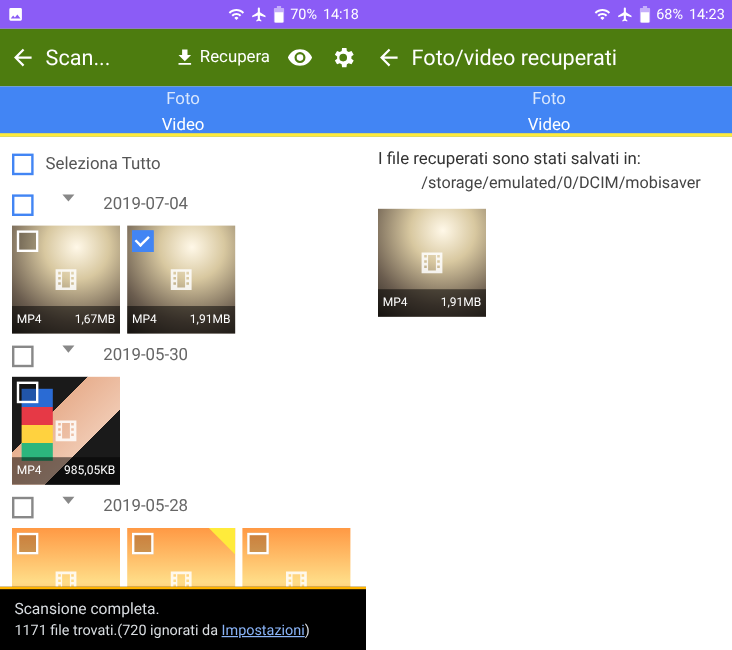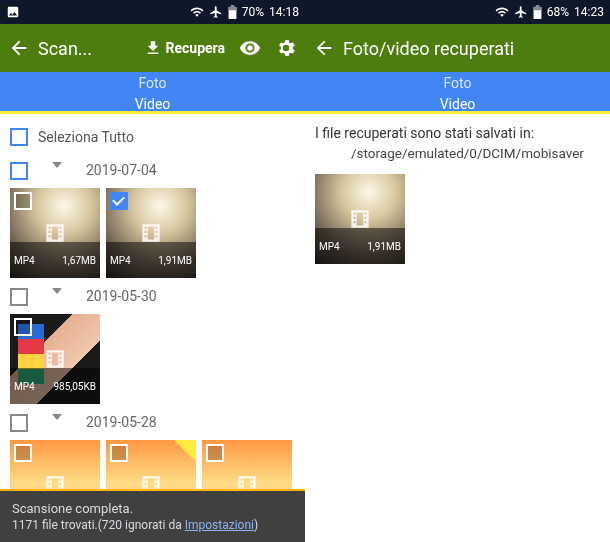--- a/index.html
+++ b/index.html
@@ -1,57 +1,57 @@
 <!DOCTYPE html>
 <html><head>
 <meta charset="utf-8">
 <style>
   * { box-sizing: border-box; margin: 0; padding: 0; font-family: Roboto, Arial, sans-serif; }
   body { width: 610px; height: 542px; display: flex; background: #fff; overflow: hidden; }
   .screen { position: relative; height: 542px; background: #fff; display: flex; flex-direction: column; }
   .screen.left { width: 305px; }
   .screen.right { width: 305px; }
 
-  .statusbar { height: 24px; background: #0f172a; display: flex; justify-content: flex-end; align-items: center; padding: 0 6px; gap: 5px; color: #fff; font-size: 12px; }
+  .statusbar { height: 24px; background: #8b5cf6; display: flex; justify-content: flex-end; align-items: center; padding: 0 6px; gap: 5px; color: #fff; font-size: 12px; }
   .statusbar svg { display: block; }
 
   .appbar { height: 48px; background: #4d7c0f; display: flex; align-items: center; padding: 0 8px; color: #fff; }
   .appbar .title { font-size: 18px; font-weight: 400; margin-left: 8px; white-space: nowrap; overflow: hidden; text-overflow: ellipsis; flex: 1; }
   .appbar .actions { display: flex; align-items: center; gap: 14px; margin-left: 6px; }
-  .appbar .recover-btn { display: flex; align-items: center; gap: 4px; font-size: 14px; font-weight: bold; }
+  .appbar .recover-btn { display: flex; align-items: center; gap: 4px; font-size: 14px; }
 
   .tabs { height: 42px; background: #4285f4; display: flex; flex-direction: column; }
   .tab { flex: 1; display: flex; align-items: center; justify-content: center; color: rgba(255,255,255,0.8); font-size: 14px; position: relative; cursor: pointer; }
   .tab.active { color: #fff; }
   .tab.active::after { content: ""; position: absolute; bottom: 0; left: 0; right: 0; height: 3px; background: #ffeb3b; }
 
   .content { flex: 1; overflow: hidden; padding: 8px 10px; font-size: 14px; color: #555; position: relative; }
   .select-all { display: flex; align-items: center; gap: 10px; padding: 6px 0; text-align: right; }
   .chk { width: 18px; height: 18px; border: 2px solid #888; background: #fff; display: inline-block; position: relative; }
   .chk.blue { border-color: #4285f4; }
 
   .group-header { display: flex; align-items: flex-start; gap: 24px; padding: 6px 0; margin-top: 4px; }
   .caret { width: 0; height: 0; border-left: 5px solid transparent; border-right: 5px solid transparent; border-top: 6px solid #888; }
   .date-label { color: #666; font-size: 14px; }
 
   .thumb-row { display: flex; gap: 6px; margin-top: 2px; }
   .thumb { width: 90px; height: 90px; position: relative; background: #333; overflow: hidden; }
   .thumb .chk-over { position: absolute; top: 4px; left: 4px; width: 18px; height: 18px; border: 2px solid #fff; background: rgba(0,0,0,0.2); }
   .thumb .chk-over.checked { background: #4285f4; border-color: #4285f4; }
   .thumb .chk-over.checked::after { content: ""; position: absolute; left: 3px; top: 0px; width: 5px; height: 9px; border: solid #fff; border-width: 0 2px 2px 0; transform: rotate(45deg); }
-  .thumb .meta { position: absolute; bottom: 0; left: 0; right: 0; height: 36px; background: rgba(0,0,0,0.5); color: #fff; font-size: 10px; display: flex; justify-content: space-between; align-items: center; padding: 11px 4px; }
+  .thumb .meta { position: absolute; bottom: 0; left: 0; right: 0; height: 23px; background: rgba(0,0,0,0.5); color: #fff; font-size: 10px; display: flex; justify-content: space-between; align-items: center; padding: 11px 4px; }
   .thumb .film-icon { position: absolute; top: 50%; left: 50%; transform: translate(-50%,-50%); opacity: 0.85; }
   .thumb .badge { position: absolute; top: 0; right: 0; width: 0; height: 0; border-style: solid; border-width: 0 22px 22px 0; border-color: transparent #ffeb3b transparent transparent; }
 
   .thumb.bg1 { background: radial-gradient(circle at 60% 20%, #fff8e8 0%, #d8c8a0 30%, #6b5d4f 70%, #2b2620 100%); }
   .thumb.bg2 { background: linear-gradient(135deg,#1a1a1a 0%,#1a1a1a 35%,#e8b090 35%,#f0c8b0 65%,#1a1a1a 65%); }
   .thumb.bg3 { background: linear-gradient(180deg,#ff9944 0%, #ffdd88 50%, #ff7733 100%); }
   .thumb.bg-stripes::before { content:""; position:absolute; left:8px; top:10px; width:26px; height:60px; background: linear-gradient(180deg,#2a6bd4 0 25%,#e63946 25% 50%,#ffd23f 50% 75%,#2cb67d 75% 100%); }
 
-  .toast { position: absolute; left: 0; right: 0; bottom: 0; background: #404040; color: #d8dce0; padding: 10px 12px; font-size: 13px; border-top: 2px solid #ffb400; }
+  .toast { position: absolute; left: 0; right: 0; bottom: 0; background: #000000; color: #d8dce0; padding: 10px 12px; font-size: 13px; border-top: 2px solid #ffb400; }
   .toast .line2 { margin-top: 2px; font-size: 12px; }
   .toast .link { color: #8ab4f8; text-decoration: underline; }
 
   .saved-msg { color: #333; font-size: 14px; line-height: 1.4; padding: 2px 0 10px 0; }
   .saved-msg .path { color: #444; font-size: 13.5px; margin-left: 36px; }
 
 </style>
 </head>
 <body>
 

